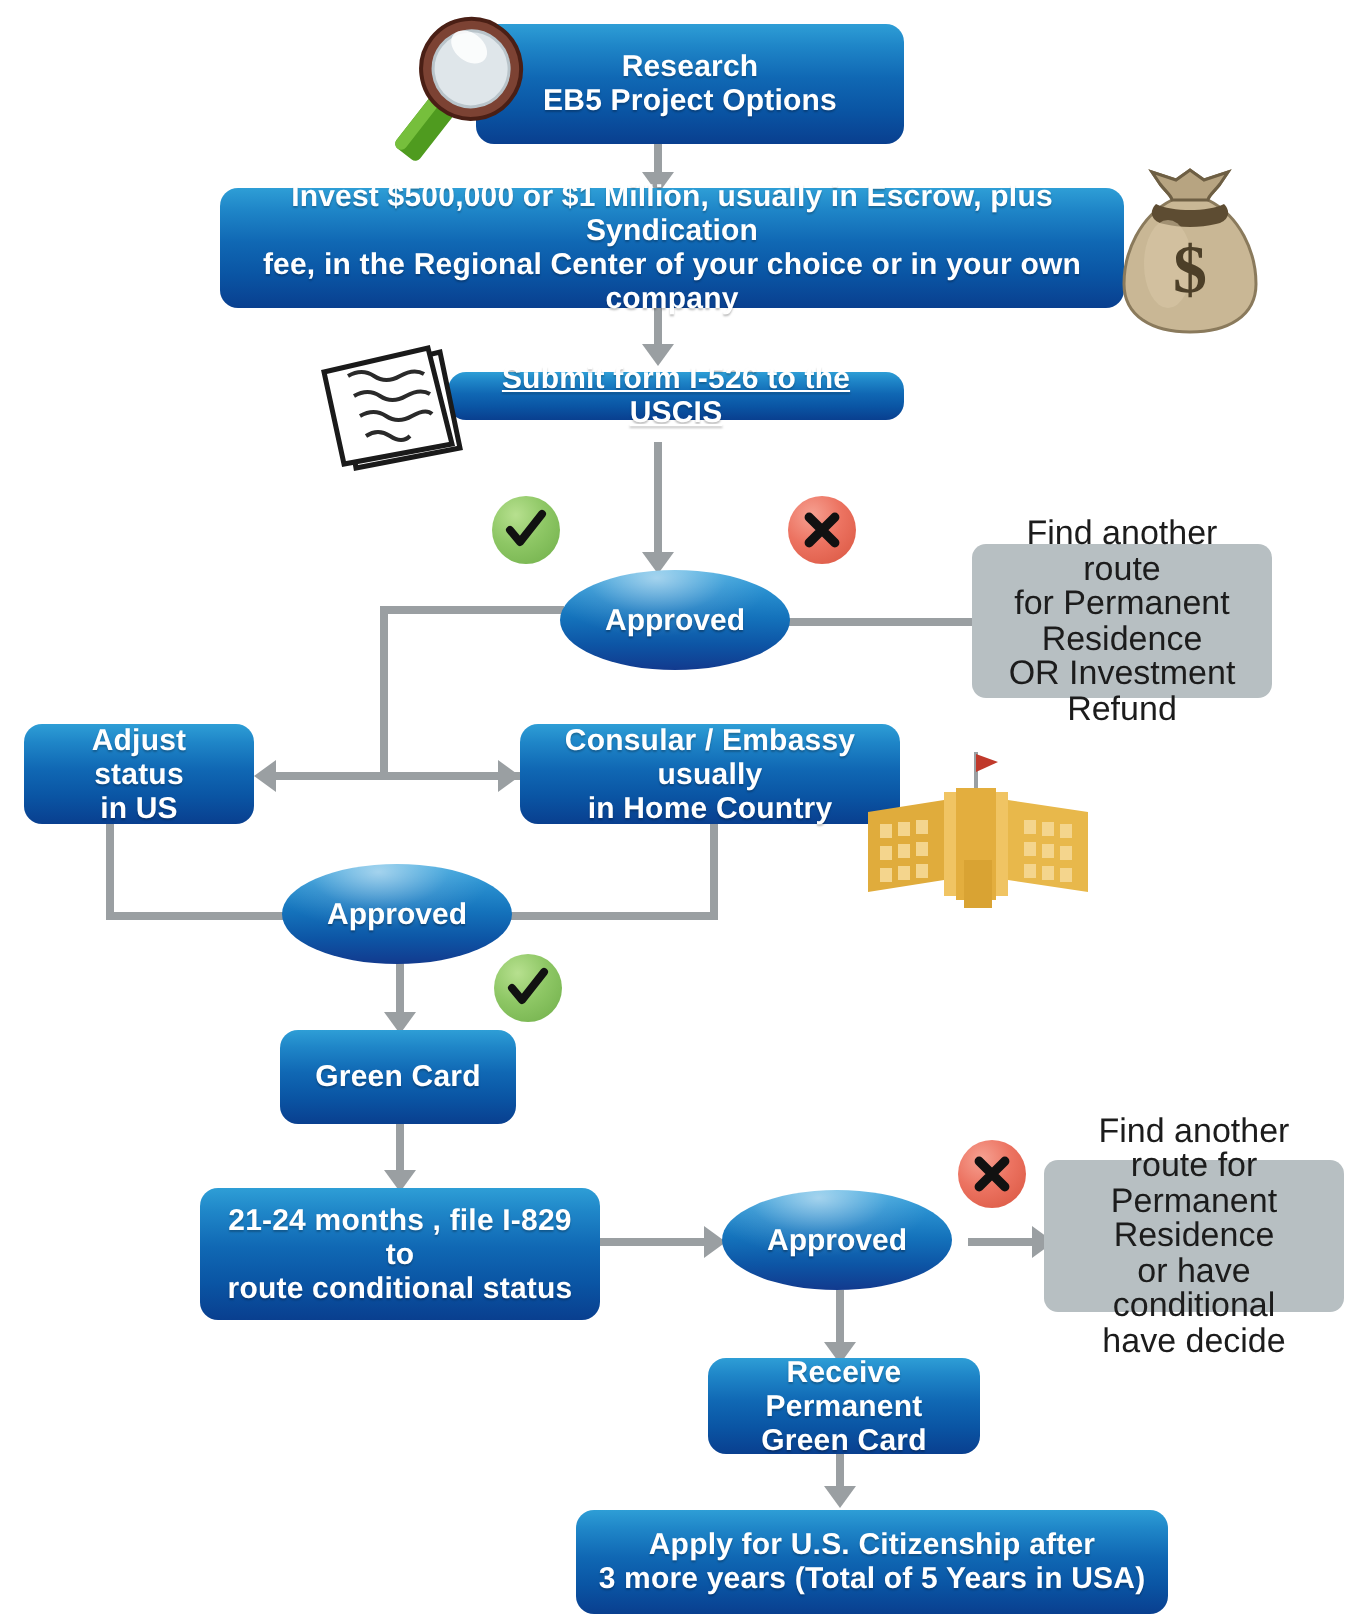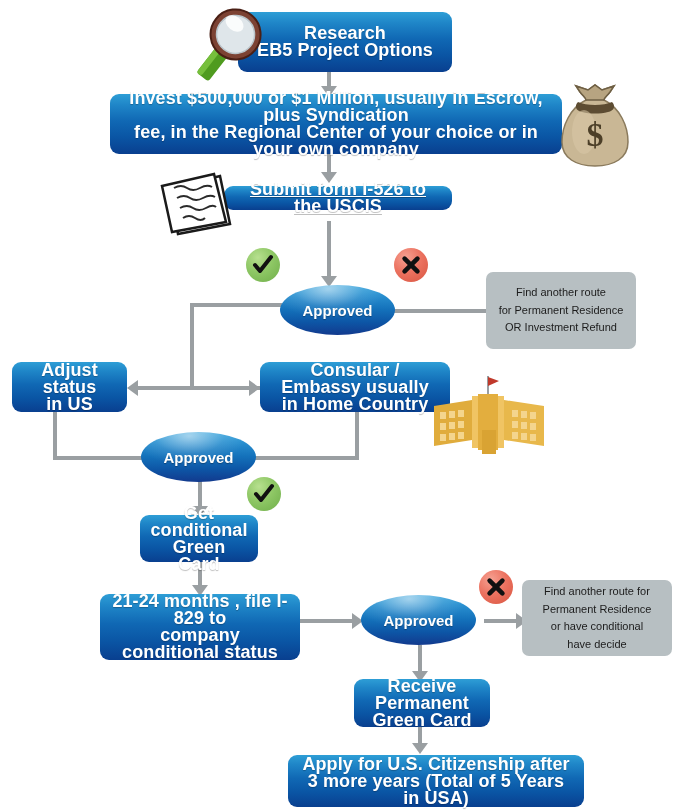--- a/index.html
+++ b/index.html
@@ -24,41 +24,41 @@
     box-sizing: border-box;
     border-radius: 9px;
     background: linear-gradient(to bottom,
         #2e9ed6 0%,
         #1f86c8 18%,
         #1068b4 45%,
         #0a55a4 72%,
         #093f8f 100%);
     color: #ffffff;
     font-weight: bold;
-    font-size: 18px;
+    font-size: 15px;
     line-height: 17px;
     letter-spacing: 0.1px;
     text-align: center;
     display: flex;
     align-items: center;
     justify-content: center;
     padding: 4px 10px;
     text-shadow: 0 1px 1px rgba(0,0,0,0.25);
   }
   .bluebox .inner { width: 100%; }
 
   
   .graybox {
     position: absolute;
     box-sizing: border-box;
     border-radius: 7px;
     background: #b7bfc2;
     color: #1c1c1c;
     font-weight: normal;
-    font-size: 11px;
+    font-size: 17px;
     line-height: 17.5px;
     text-align: center;
     display: flex;
     align-items: center;
     justify-content: center;
     padding: 6px 8px;
   }
   .graybox .inner { width: 100%; }
 
   
@@ -307,29 +307,28 @@
   </div>
 
   <div class="badge badge-ok" style="left:247px; top:477px;">
     <svg width="24" height="24" viewBox="0 0 24 24">
       <path d="M4 12 L9 18 L20 4" fill="none" stroke="#111111" stroke-width="4" stroke-linecap="round" stroke-linejoin="round"></path>
     </svg>
   </div>
 
   <div class="bluebox" style="left:140px; top:515px; width:118px; height:47px;">
     <div class="inner">
-      <div>Get conditional</div>
       <div>Green Card</div>
     </div>
   </div>
 
   <div class="bluebox" style="left:100px; top:594px; width:200px; height:66px;text-align:center;">
     <div class="inner">
       <div>21-24 months , file I-829 to</div>
-      <div>company conditional status</div>
+      <div>route conditional status</div>
     </div>
   </div>
 
   <div class="ellipse" style="left:361px; top:595px; width:115px; height:50px;">
     <span>Approved</span>
   </div>
 
   <div class="badge badge-no" style="left:479px; top:570px;">
     <svg width="22" height="22" viewBox="0 0 24 24">
       <path d="M5 5 L19 19 M19 5 L5 19" fill="none" stroke="#111111" stroke-width="5" stroke-linecap="round"></path>

